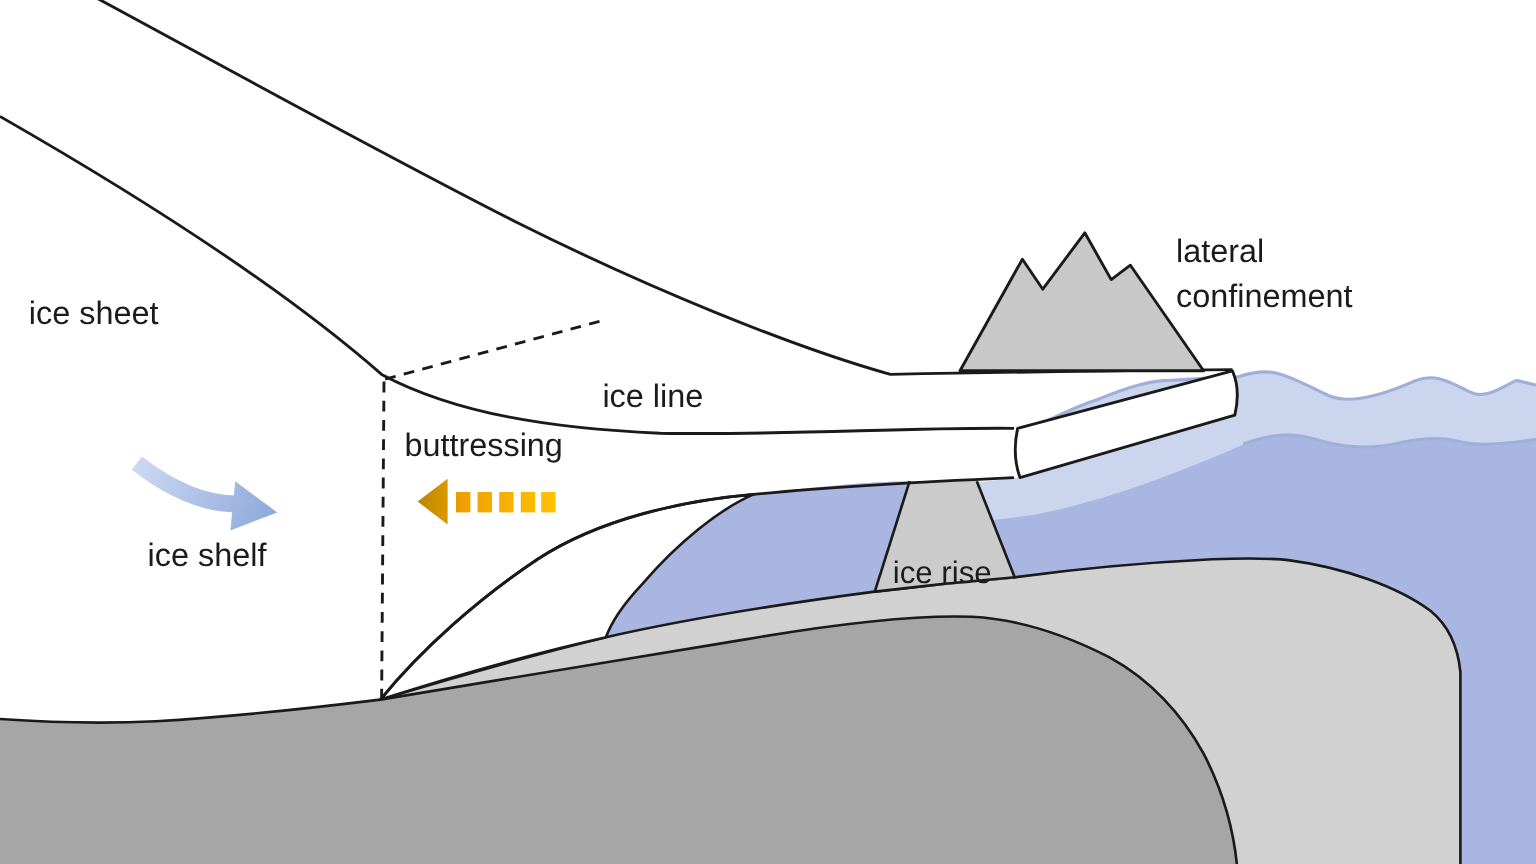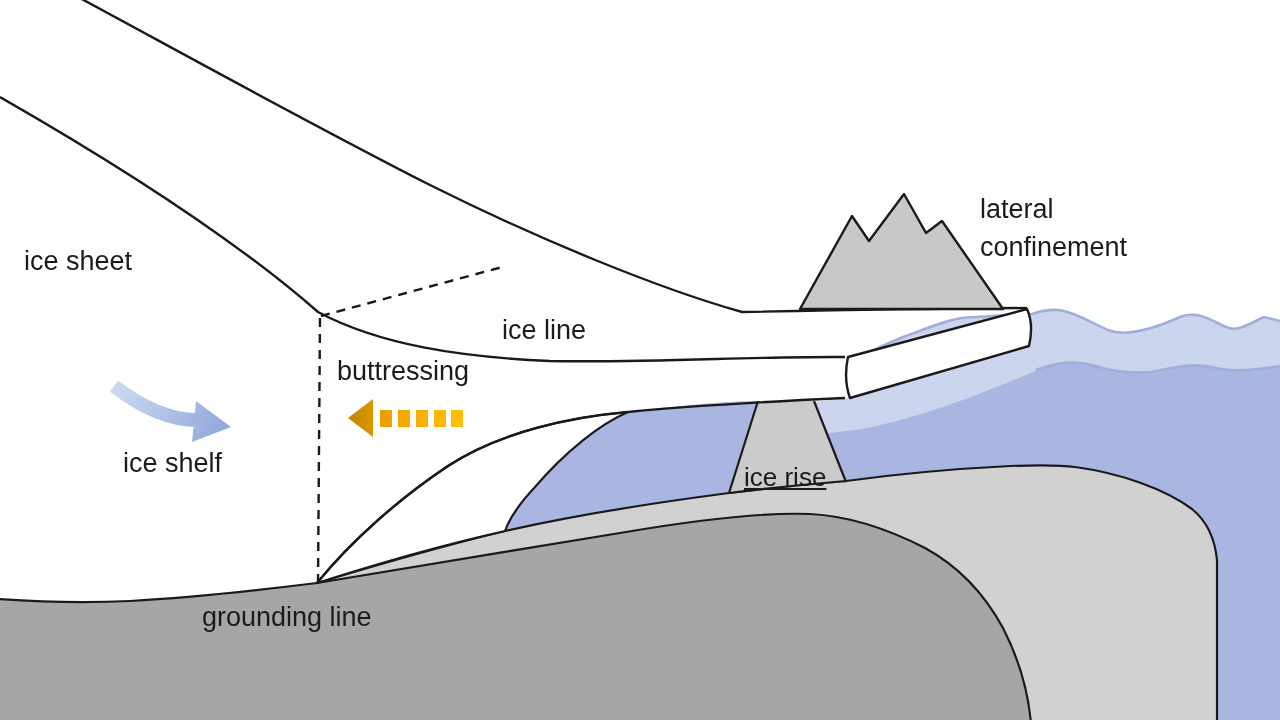--- a/index.html
+++ b/index.html
@@ -5,21 +5,21 @@
   html,body{margin:0;padding:0;background:#ffffff;}
   #stage{position:relative;width:1280px;height:720px;overflow:hidden;background:#ffffff;
          font-family:"Liberation Sans",sans-serif;}
   #art{position:absolute;left:0;top:0;width:1280px;height:720px;}
   .lbl{position:absolute;color:#1b1b1b;font-size:27px;line-height:1.08;white-space:pre;}
   #lbl-ice-sheet{left:24px;top:247px;text-align:center;}
   #lbl-ice-shelf{left:502px;top:316px;}
   #lbl-buttressing{left:337px;top:357px;}
   #lbl-ice-flow{left:123px;top:449px;}
   #lbl-grounding-line{left:202px;top:603px;}
-  #lbl-ice-rise{left:744px;top:463px;font-size:26px;text-decoration:underline;}
+  #lbl-ice-rise{left:744px;top:463px;font-size:26px;}
   #lbl-lateral{left:980px;top:190px;line-height:1.42;}
 </style>
 </head>
 <body>
 
 <div id="stage">
 
   <svg id="art" viewBox="0 0 1280 720" xmlns="http://www.w3.org/2000/svg">
     <defs>
       <linearGradient id="goldGrad" gradientUnits="userSpaceOnUse" x1="348" y1="418" x2="462" y2="418">
@@ -144,18 +144,17 @@
     <g>
       <path d="M 114 386 Q 158 420 197 420" fill="none" stroke="url(#blueGrad)" stroke-width="14"></path>
       <polygon points="196,401 231,427 192,442" fill="url(#blueGrad)"></polygon>
     </g>
   </svg>
 
   <div class="lbl" id="lbl-ice-sheet">ice sheet</div>
   <div class="lbl" id="lbl-ice-shelf">ice line</div>
   <div class="lbl" id="lbl-buttressing">buttressing</div>
   <div class="lbl" id="lbl-ice-flow">ice shelf</div>
-  <div class="lbl" id="lbl-grounding-line">grounding line</div>
   <div class="lbl" id="lbl-ice-rise">ice rise</div>
   <div class="lbl" id="lbl-lateral">lateral
 confinement</div>
 
 </div>
 
 </body></html>

